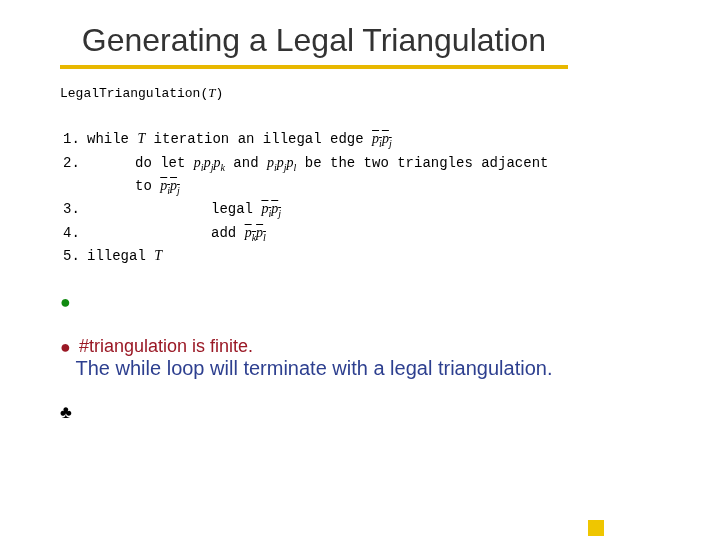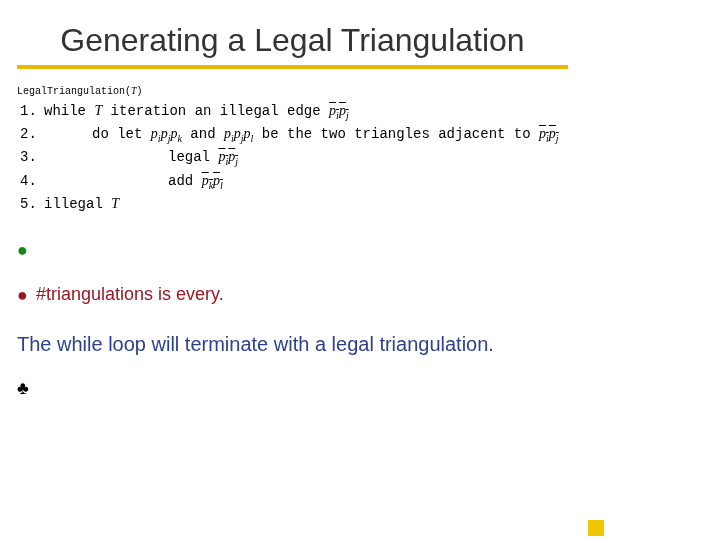--- a/index.html
+++ b/index.html
@@ -11,21 +11,21 @@
     font-family: Arial, Helvetica, sans-serif;
     color: #000;
     overflow: hidden;
     position: relative;
   }
   .slide {
     position: relative;
     width: 608px;
     height: 540px;
     box-sizing: border-box;
-    padding: 18px 40px 0 17px;
+    padding: 18px 40px 0 60px;
   }
   .title {
     font-size: 32px;
     font-weight: 400;
     color: #333;
     text-align: center;
     margin: 4px 0 6px 0;
   }
   .rule {
     height: 4px;
@@ -35,22 +35,22 @@
   }
   .algo {
     font-family: "Courier New", Courier, monospace;
     font-size: 14px;
     line-height: 1.55;
     color: #000;
     margin-left: 0;
   }
   .algo-head {
     font-family: "Courier New", Courier, monospace;
-    font-size: 10px;
-    margin-bottom: 0;
+    font-size: 13px;
+    margin-bottom: 24px;
   }
   .ln { width: 18px; text-align: left; }
   .kw { font-style: normal; margin-top: 26px; }
   table.al { border-collapse: collapse; }
   table.al td { padding: 0 3px; vertical-align: baseline; }
   .ov {
     text-decoration: overline;
     text-decoration-thickness: 1px;
   }
   .mi { font-style: italic; font-family: "Times New Roman", serif; }
@@ -61,23 +61,23 @@
   .b-row {
     display: flex;
     align-items: baseline;
     gap: 8px;
     margin-top: 10px;
   }
   .dot { font-size: 18px; line-height: 1; position: relative; top: 1px; }
   .green { color: #108a10; font-family: Arial, sans-serif; font-size: 18px; }
   .dkred { color: #9a1825; font-family: Arial, sans-serif; font-size: 18px; }
   .stmt {
-    margin-top: 28px;
     font-size: 20px;
     color: #2d3f8f;
+    text-align: center;
   }
   .too {
     margin-top: 22px;
     font-size: 20px;
     color: #000;
     display: flex;
     gap: 10px;
     align-items: baseline;
   }
   .club { font-size: 18px; }
@@ -153,21 +153,21 @@
     </tbody>
       </table>
   </div>
 
   <div class="bullets">
     <div class="b-row">
       <span class="dot green">●</span>
     </div>
     <div class="b-row" style="margin-top:26px;">
       <span class="dot dkred">●</span>
-      <span class="dkred">#triangulations is every.</span>
+      <span class="dkred">#triangulation is finite.</span>
     </div>
   </div>
 
   <div class="stmt">The while loop will terminate with a legal triangulation.</div>
 
   <div class="too">
     <span class="club">♣</span>
   </div>
 
   <div class="corner-sq"></div>

